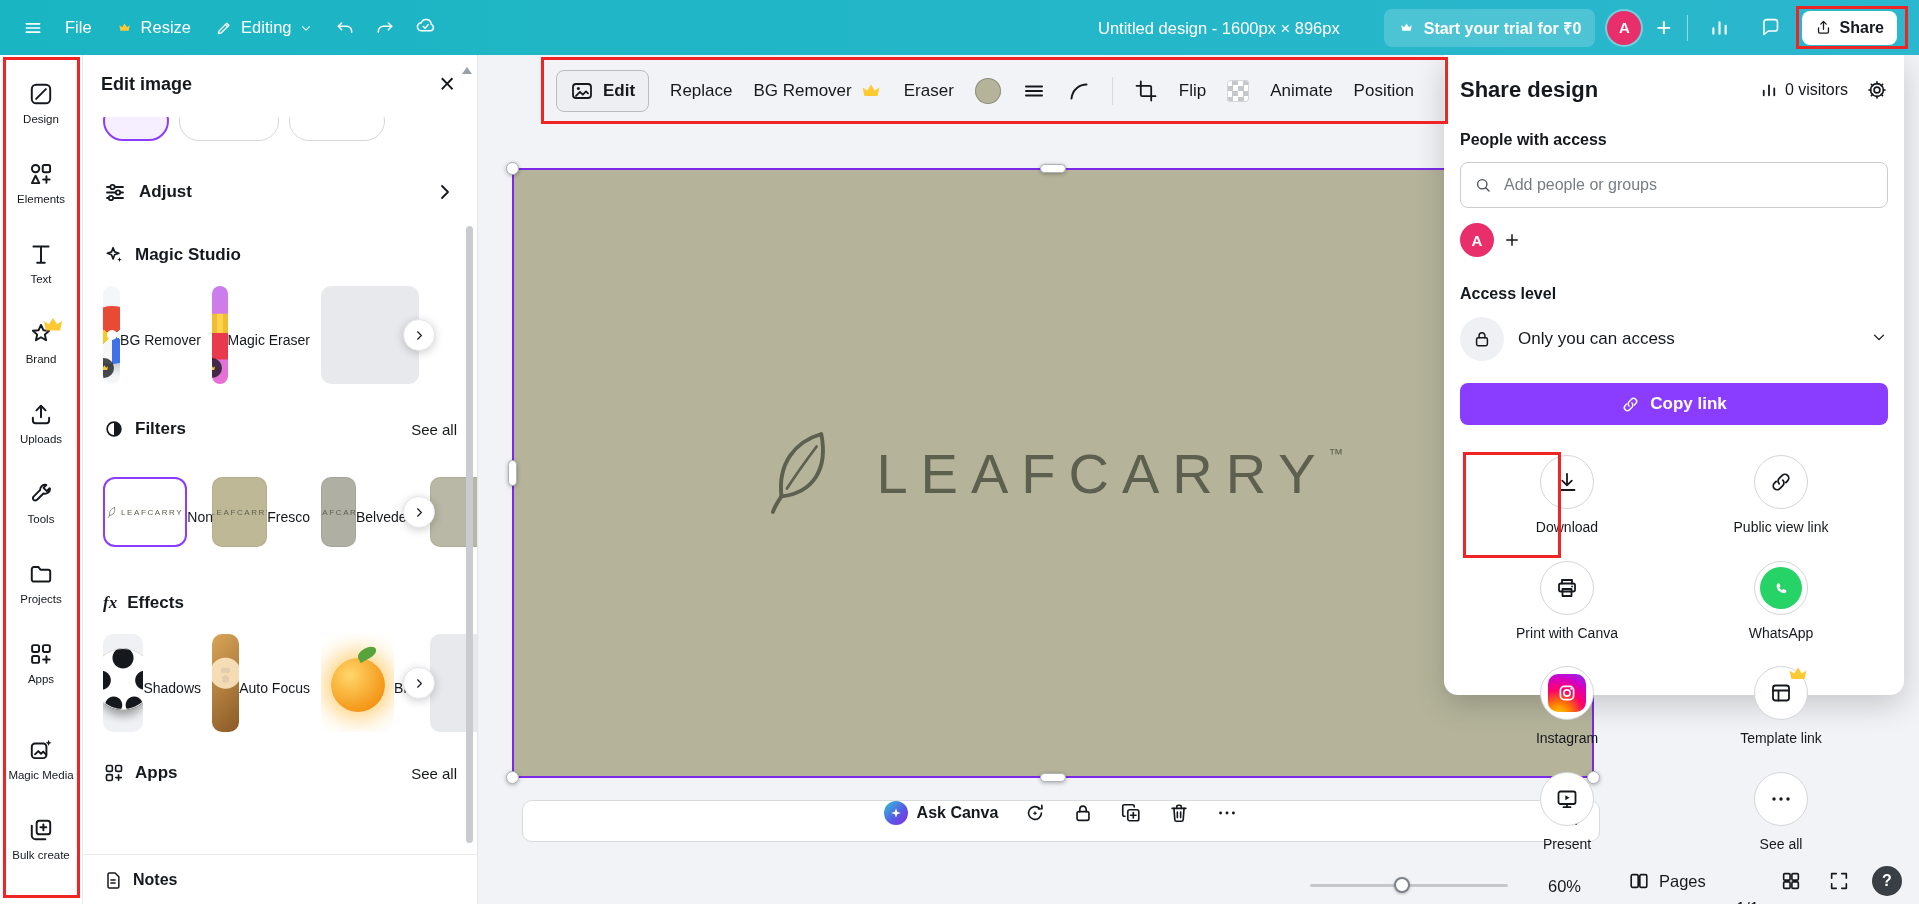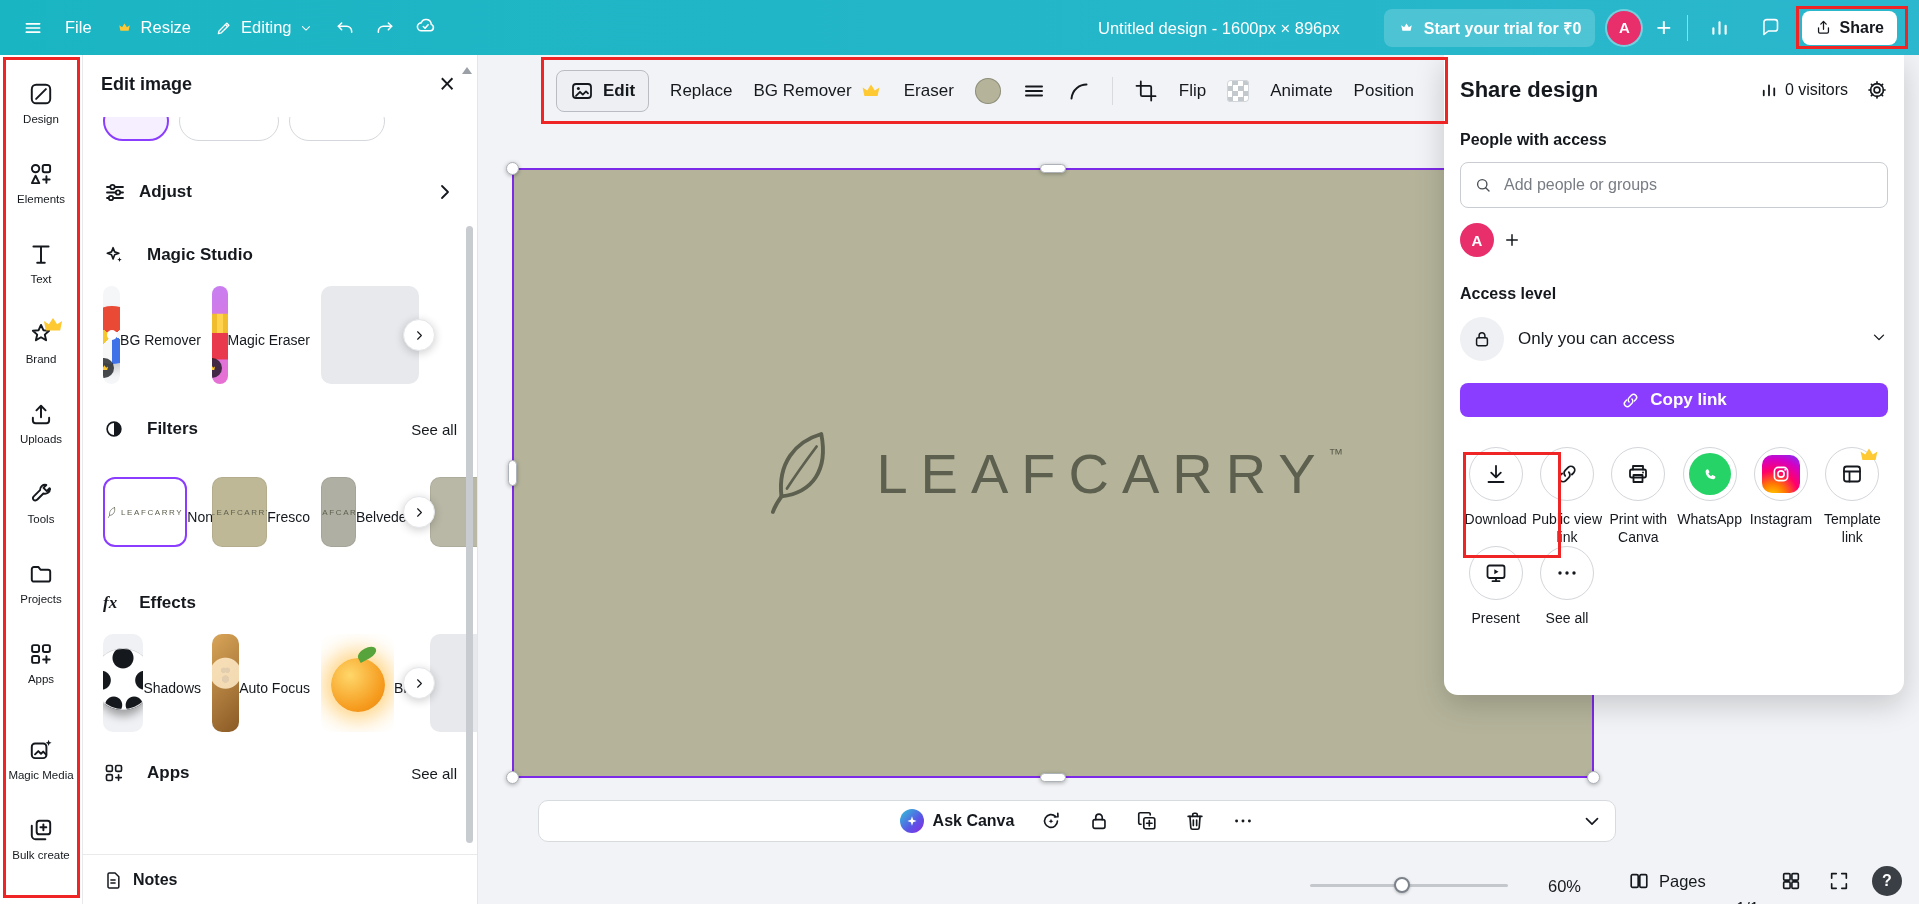--- a/index.html
+++ b/index.html
@@ -37,21 +37,21 @@
   .close-btn{font-size:27px;line-height:1;padding:0 4px}
   .panel-content{position:absolute;top:58px;left:0;right:0;bottom:49px;overflow:hidden;padding:4px 20px 0;box-sizing:border-box}
   .pill-row{height:27px;overflow:hidden;display:flex;gap:10px;margin-bottom:30px}
   .pill{height:40px;border-radius:20px;transform:translateY(-16px);flex:none;box-sizing:border-box}
   .pill.p1{width:66px;border:2px solid #8b3dff;background:#f5efff}
   .pill.p2{width:100px;border:1px solid #d4d7db}
   .pill.p3{width:96px;border:1px solid #d4d7db}
   .adjust-row{height:36px;display:flex;align-items:center;gap:12px;font-size:17px;font-weight:600;width:100%}
   .adjust-row svg{width:24px;height:24px}
   .adjust-row .chev{margin-left:auto}
-  .sec-head{display:flex;align-items:center;gap:22px;font-size:17px;font-weight:700;height:26px}
+  .sec-head{display:flex;align-items:center;gap:10px;font-size:17px;font-weight:700;height:26px}
   .sec-head svg{width:22px;height:22px}
   .see-all{margin-left:auto;font-size:15px;font-weight:500}
   .fx-ic{font-style:italic;font-weight:700;font-size:17px;font-family:"Liberation Serif",serif}
   .mt32{margin-top:32px}.mt43{margin-top:43px}.mt28{margin-top:28px}
   .cards{position:relative;display:flex;gap:11px;margin-top:18px}
   .cards.f{margin-top:35px}
   .card{width:98px;flex:none}
   .thumb{width:98px;height:98px;border-radius:10px;position:relative;overflow:hidden;background:#f5f6f8}
   .card-label{margin-top:9px;font-size:14px;text-align:center;white-space:nowrap}
   .crown-badge{position:absolute;right:6px;bottom:6px;width:20px;height:20px;border-radius:50%;background:rgba(13,18,22,.75);display:flex;align-items:center;justify-content:center}
@@ -109,21 +109,21 @@
   .tm{font-size:15px;margin-top:4px;letter-spacing:0}
   .h{position:absolute;background:#fff;border:1px solid #adb2b9;box-shadow:0 1px 4px rgba(0,0,0,.3);z-index:6;box-sizing:border-box}
   .h.c{width:13px;height:13px;border-radius:50%}
   .tl{left:-8px;top:-8px}.tr{right:-8px;top:-8px}.bl{left:-8px;bottom:-8px}.br{right:-8px;bottom:-8px}
   .h.eh{width:26px;height:9px;border-radius:5px;left:50%;transform:translateX(-50%)}
   .et{top:-6px}.eb{bottom:-6px}
   .h.ev{width:9px;height:26px;border-radius:5px;top:50%;transform:translateY(-50%)}
   .el{left:-6px}.er{right:-6px}
 
   
-  .askbar{position:absolute;left:538px;top:800px;width:1078px;height:42px;background:#fff;border:1px solid #d8dbde;border-radius:10px;z-index:5;display:flex;align-items:center;box-sizing:border-box}
+  .askbar{position:absolute;left:522px;top:800px;width:1078px;height:42px;background:#fff;border:1px solid #d8dbde;border-radius:10px;z-index:5;display:flex;align-items:flex-start;box-sizing:border-box}
   .ask-group{margin:0 auto;display:flex;align-items:center;gap:26px}
   .askbar svg{width:22px;height:22px}
   .ask-canva{gap:9px;font-size:16px;font-weight:600}
   .canva-dot{width:24px;height:24px;border-radius:50%;background:linear-gradient(135deg,#2ec6d6,#5a54e6 60%,#8a2be2);display:flex;align-items:center;justify-content:center}
   .canva-dot svg{width:14px;height:14px}
   .ask-collapse{position:absolute;right:12px;top:50%;transform:translateY(-50%)}
 
   
   .status svg{width:22px;height:22px}
   .zoom-slider{position:absolute;left:1310px;top:876px;width:198px;height:18px;z-index:5}
@@ -151,23 +151,23 @@
   ::placeholder{color:#787d84}
   .people-row{margin-top:15px;display:flex;align-items:center;gap:9px}
   .sp-avatar{width:34px;height:34px;border-radius:50%;background:#e82f6c;color:#fff;display:flex;align-items:center;justify-content:center;font-size:15px;font-weight:700}
   .add-person svg{width:18px;height:18px}
   .access-row{margin-top:14px;display:flex;align-items:center;gap:14px;width:100%}
   .lock-circle{width:44px;height:44px;border-radius:50%;background:#eef0f3;display:flex;align-items:center;justify-content:center}
   .lock-circle svg{width:20px;height:20px}
   .access-text{font-size:17px}
   .access-chev{margin-left:auto}
   .access-chev svg{width:18px;height:18px}
-  .copy-btn{margin-top:22px;width:100%;height:34px;border-radius:8px;background:#8b3dff;color:#fff;font-size:17px;font-weight:600;justify-content:center;gap:10px}
+  .copy-btn{margin-top:22px;width:100%;height:42px;border-radius:8px;background:#8b3dff;color:#fff;font-size:17px;font-weight:600;justify-content:center;gap:10px}
   .copy-btn svg{stroke:#fff;width:19px;height:19px}
-  .options{margin-top:30px;display:grid;grid-template-columns:repeat(6,1fr);}
+  .options{margin-top:30px;display:grid;grid-template-columns:repeat(2,1fr);row-gap:24px}
   .option{display:flex;flex-direction:column;align-items:center;gap:10px;font-size:14px;line-height:1.25;text-align:center}
   .opt-circle{width:54px;height:54px;border-radius:50%;border:1px solid #d3d6da;display:flex;align-items:center;justify-content:center;position:relative;background:#fff;box-sizing:border-box}
   .opt-circle svg{width:24px;height:24px}
   .wa{width:42px;height:42px;border-radius:50%;background:#25d366;display:flex;align-items:center;justify-content:center}
   .wa svg{width:22px;height:22px}
   .ig{width:38px;height:38px;border-radius:10px;background:radial-gradient(circle at 28% 110%,#ffd600 0%,#ff7a00 26%,#ff0069 52%,#d300c5 76%,#7638fa 100%);display:flex;align-items:center;justify-content:center}
   .ig svg{width:22px;height:22px;stroke:#fff}
   .tpl-crown{position:absolute;top:-5px;right:-3px;width:17px;height:14px}
   .opt-label{max-width:106px}
 

